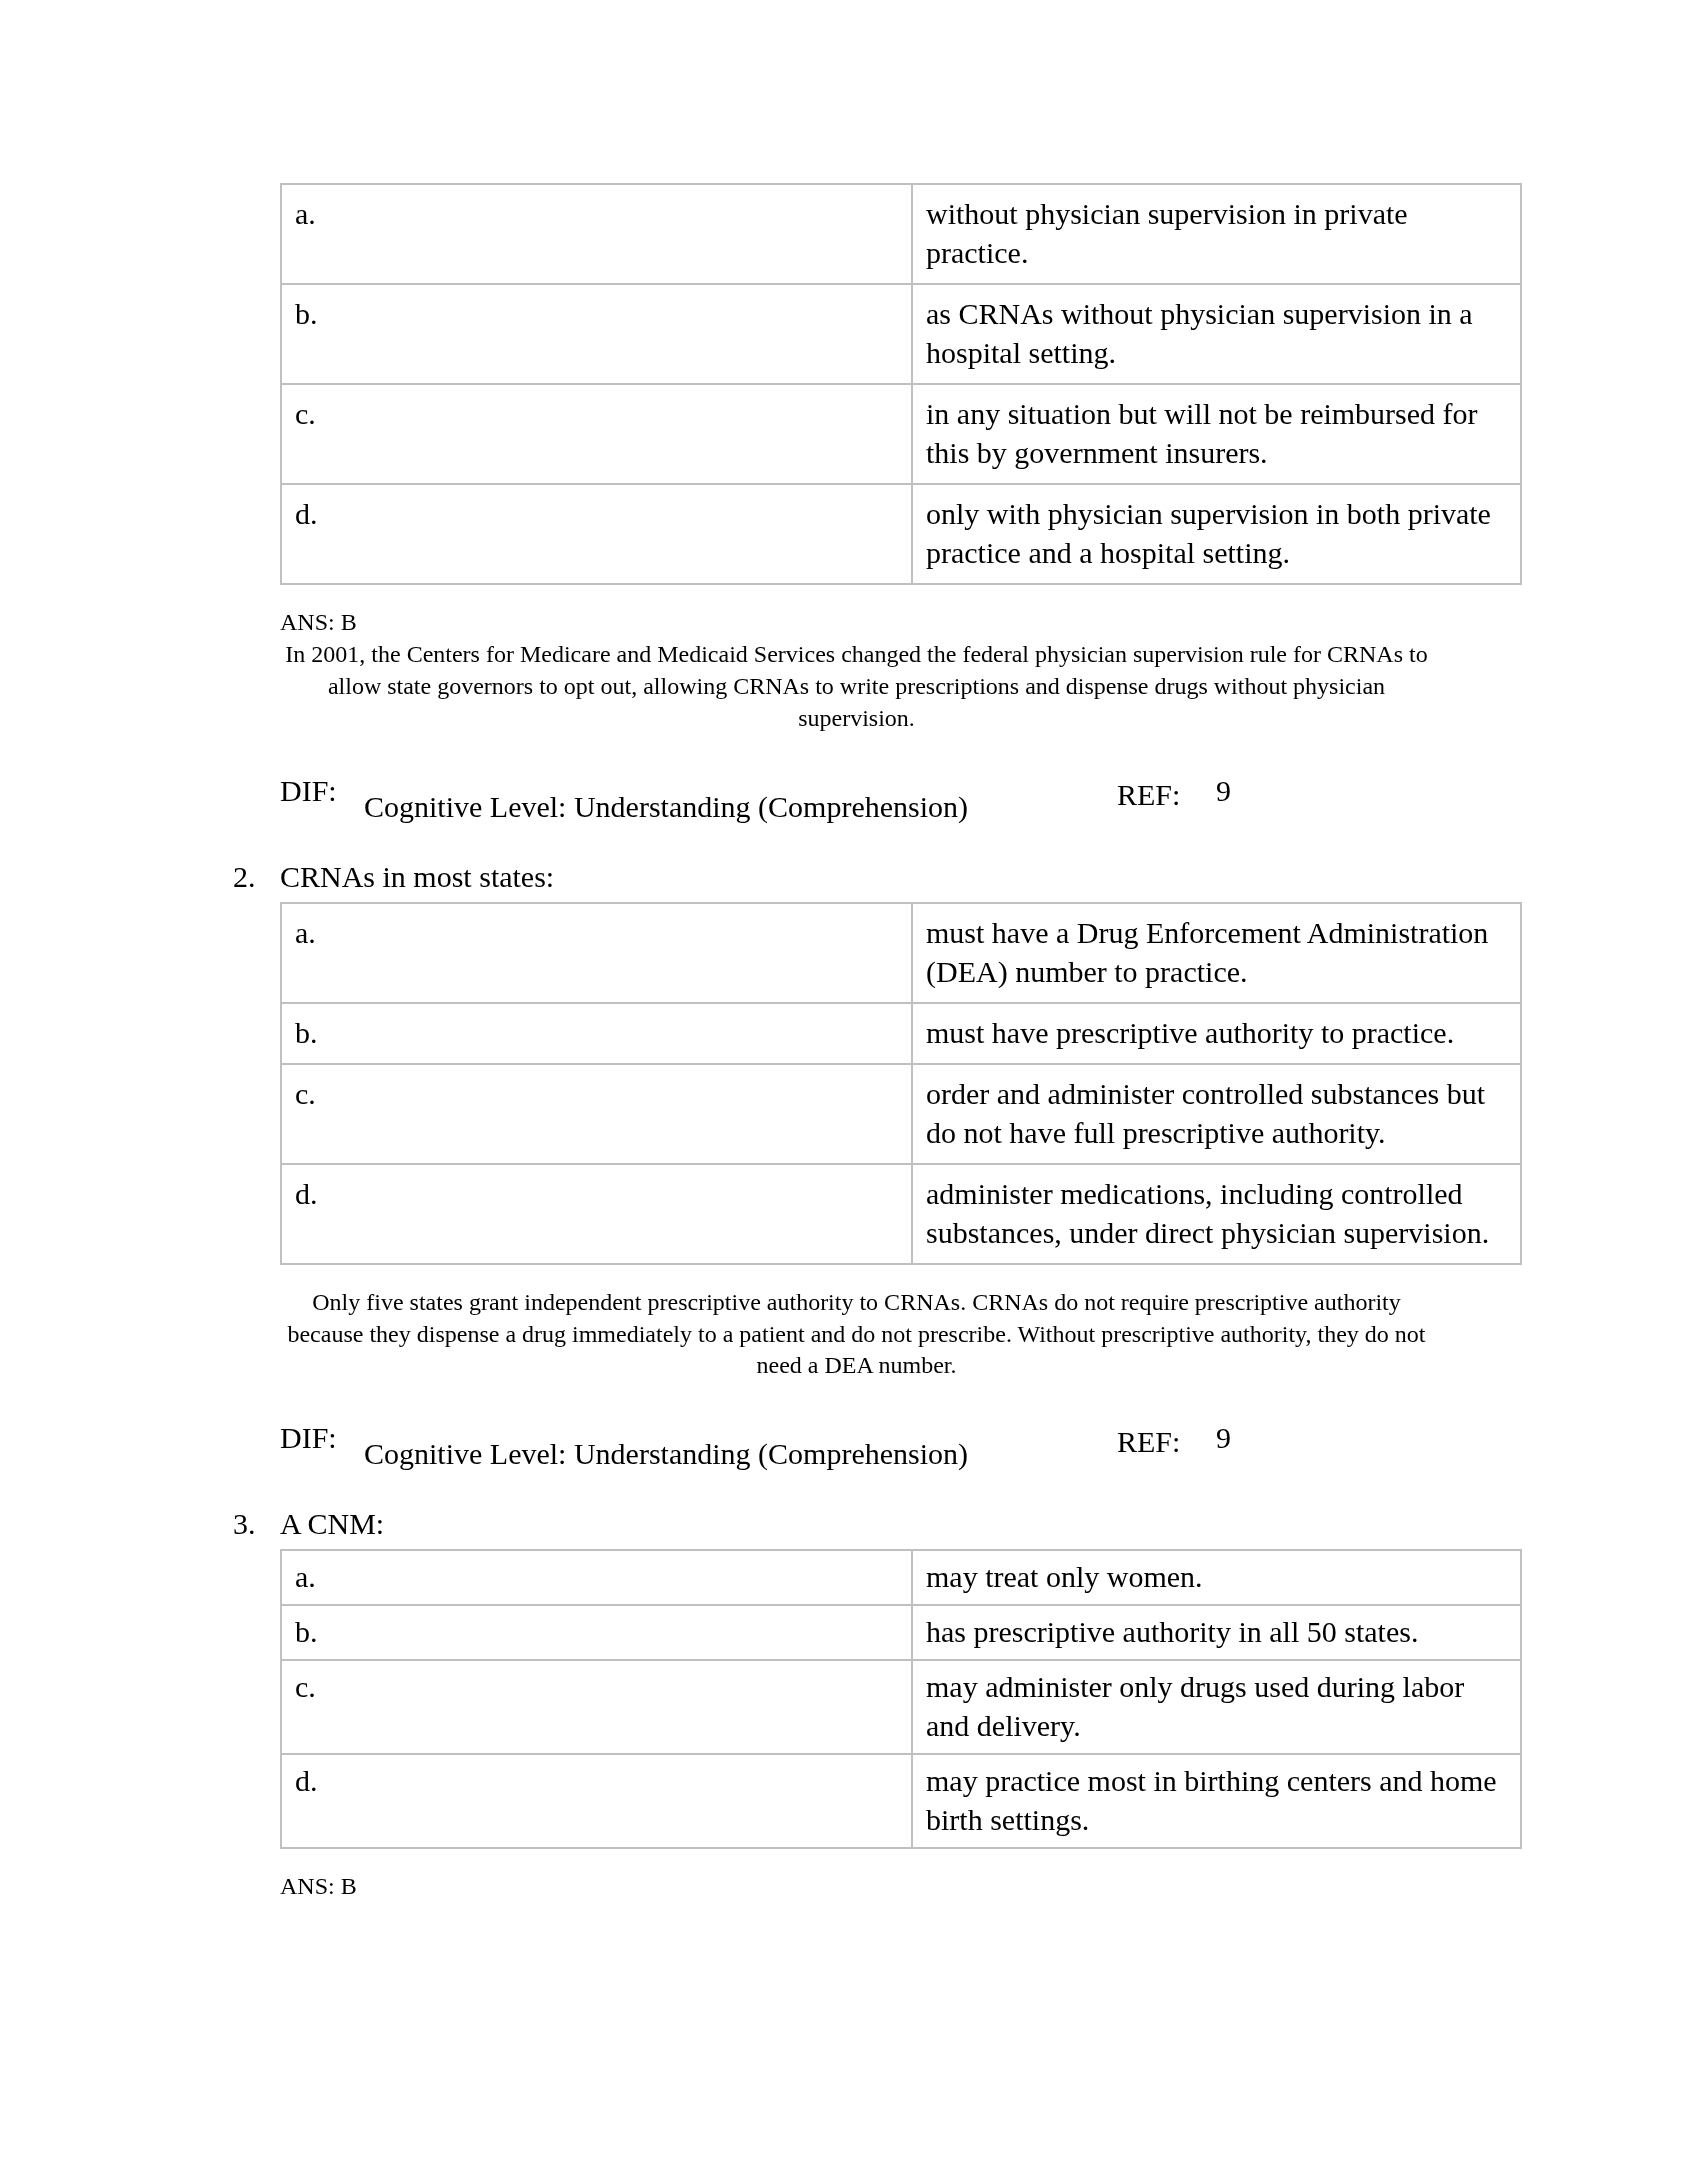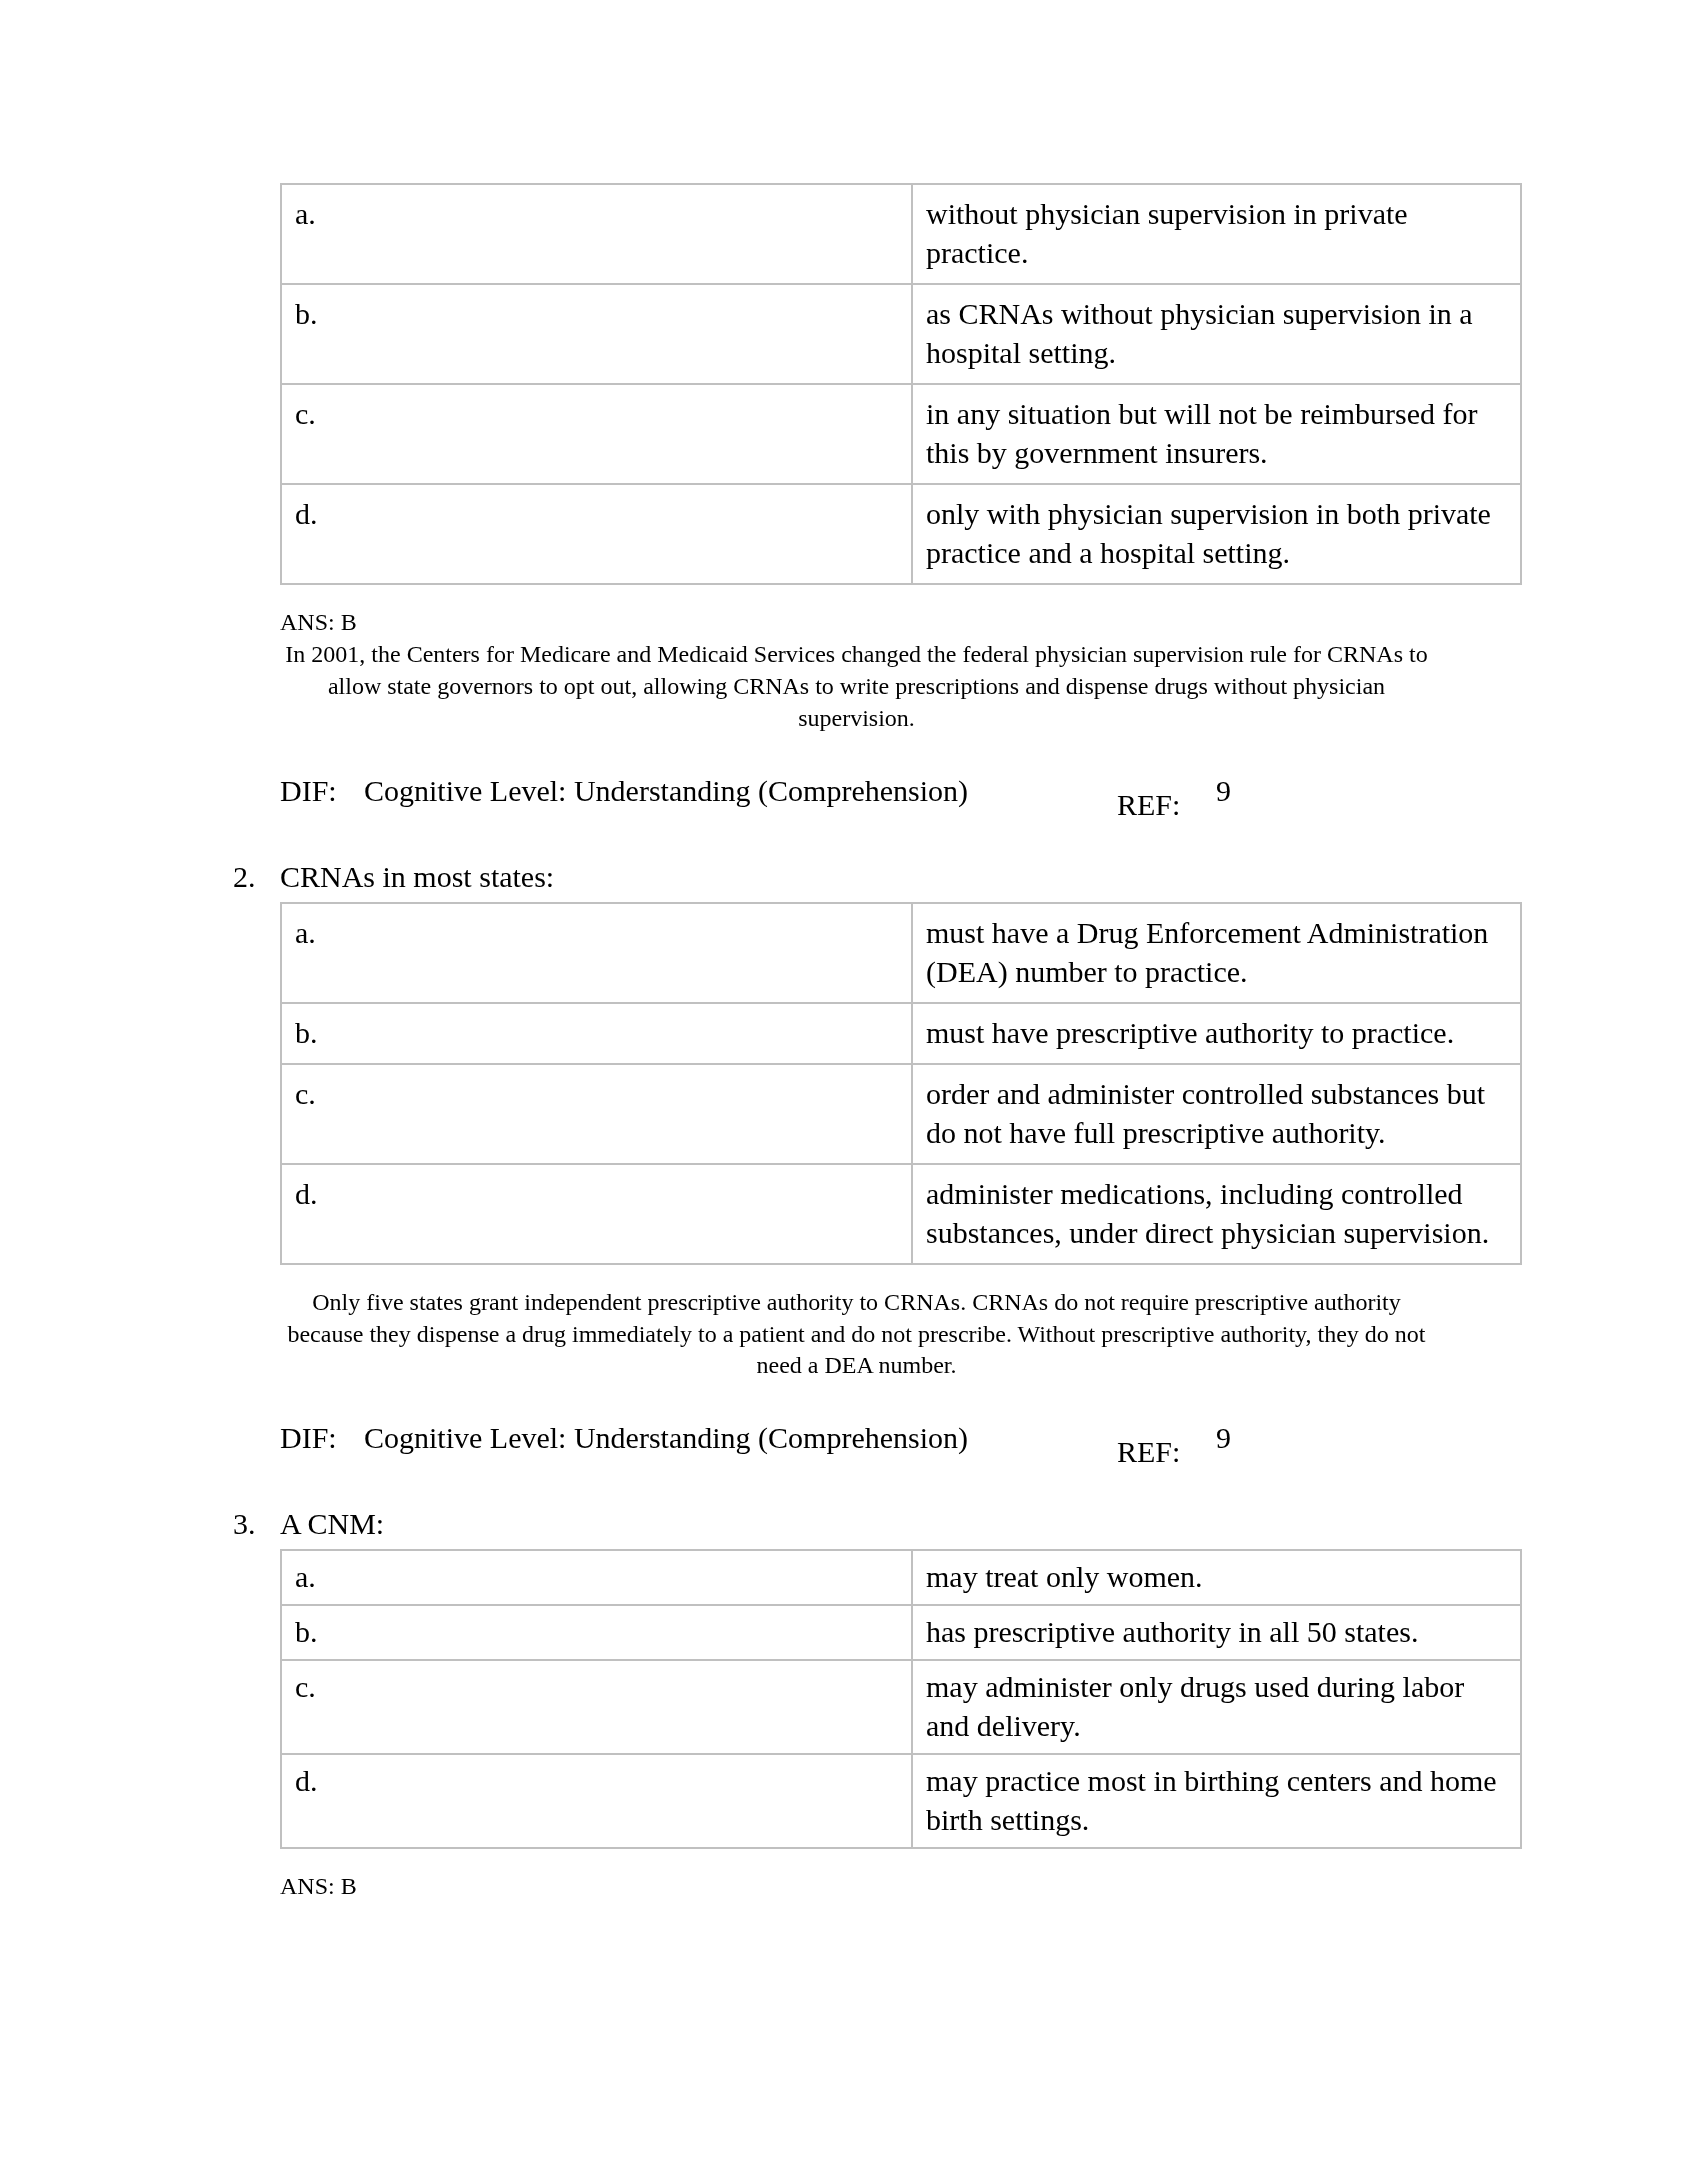--- a/index.html
+++ b/index.html
@@ -93,27 +93,27 @@
     height: 40px;
   }
   .metaline .dif-label {
     position: absolute;
     left: 0;
     top: 0;
   }
   .metaline .dif-value {
     position: absolute;
     left: 84px;
-    top: 0;
+    top: 16px;
     white-space: nowrap;
   }
   .metaline .ref-label {
     position: absolute;
     left: 837px;
-    top: 14px;
+    top: 4px;
   }
   .metaline .ref-value {
     position: absolute;
     left: 936px;
     top: 0;
   }
   .gap-before-q { height: 46px; }
 </style>
 </head>
 <body>

